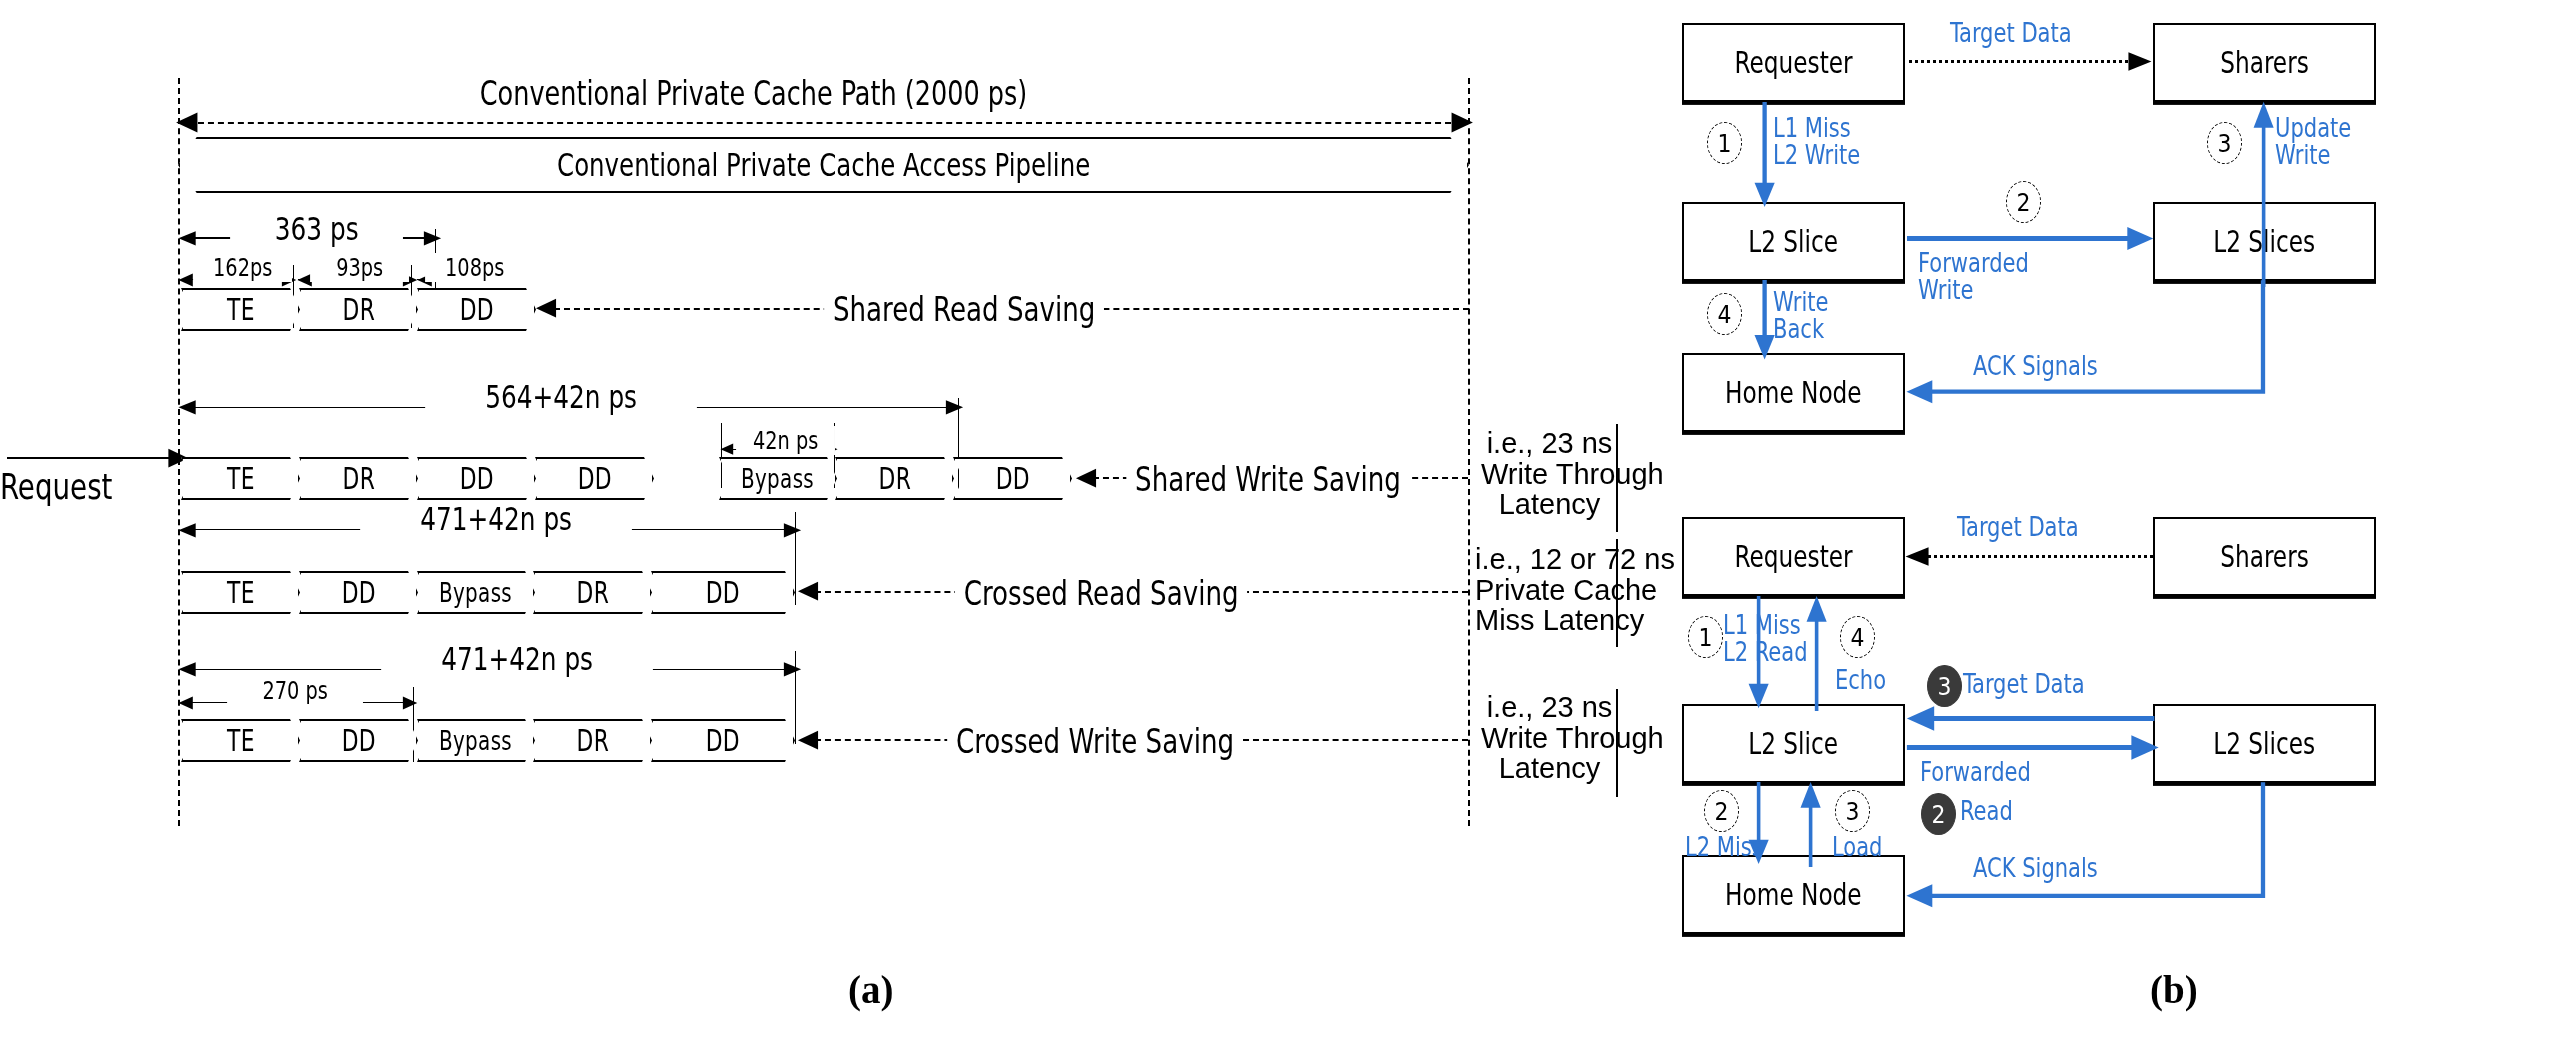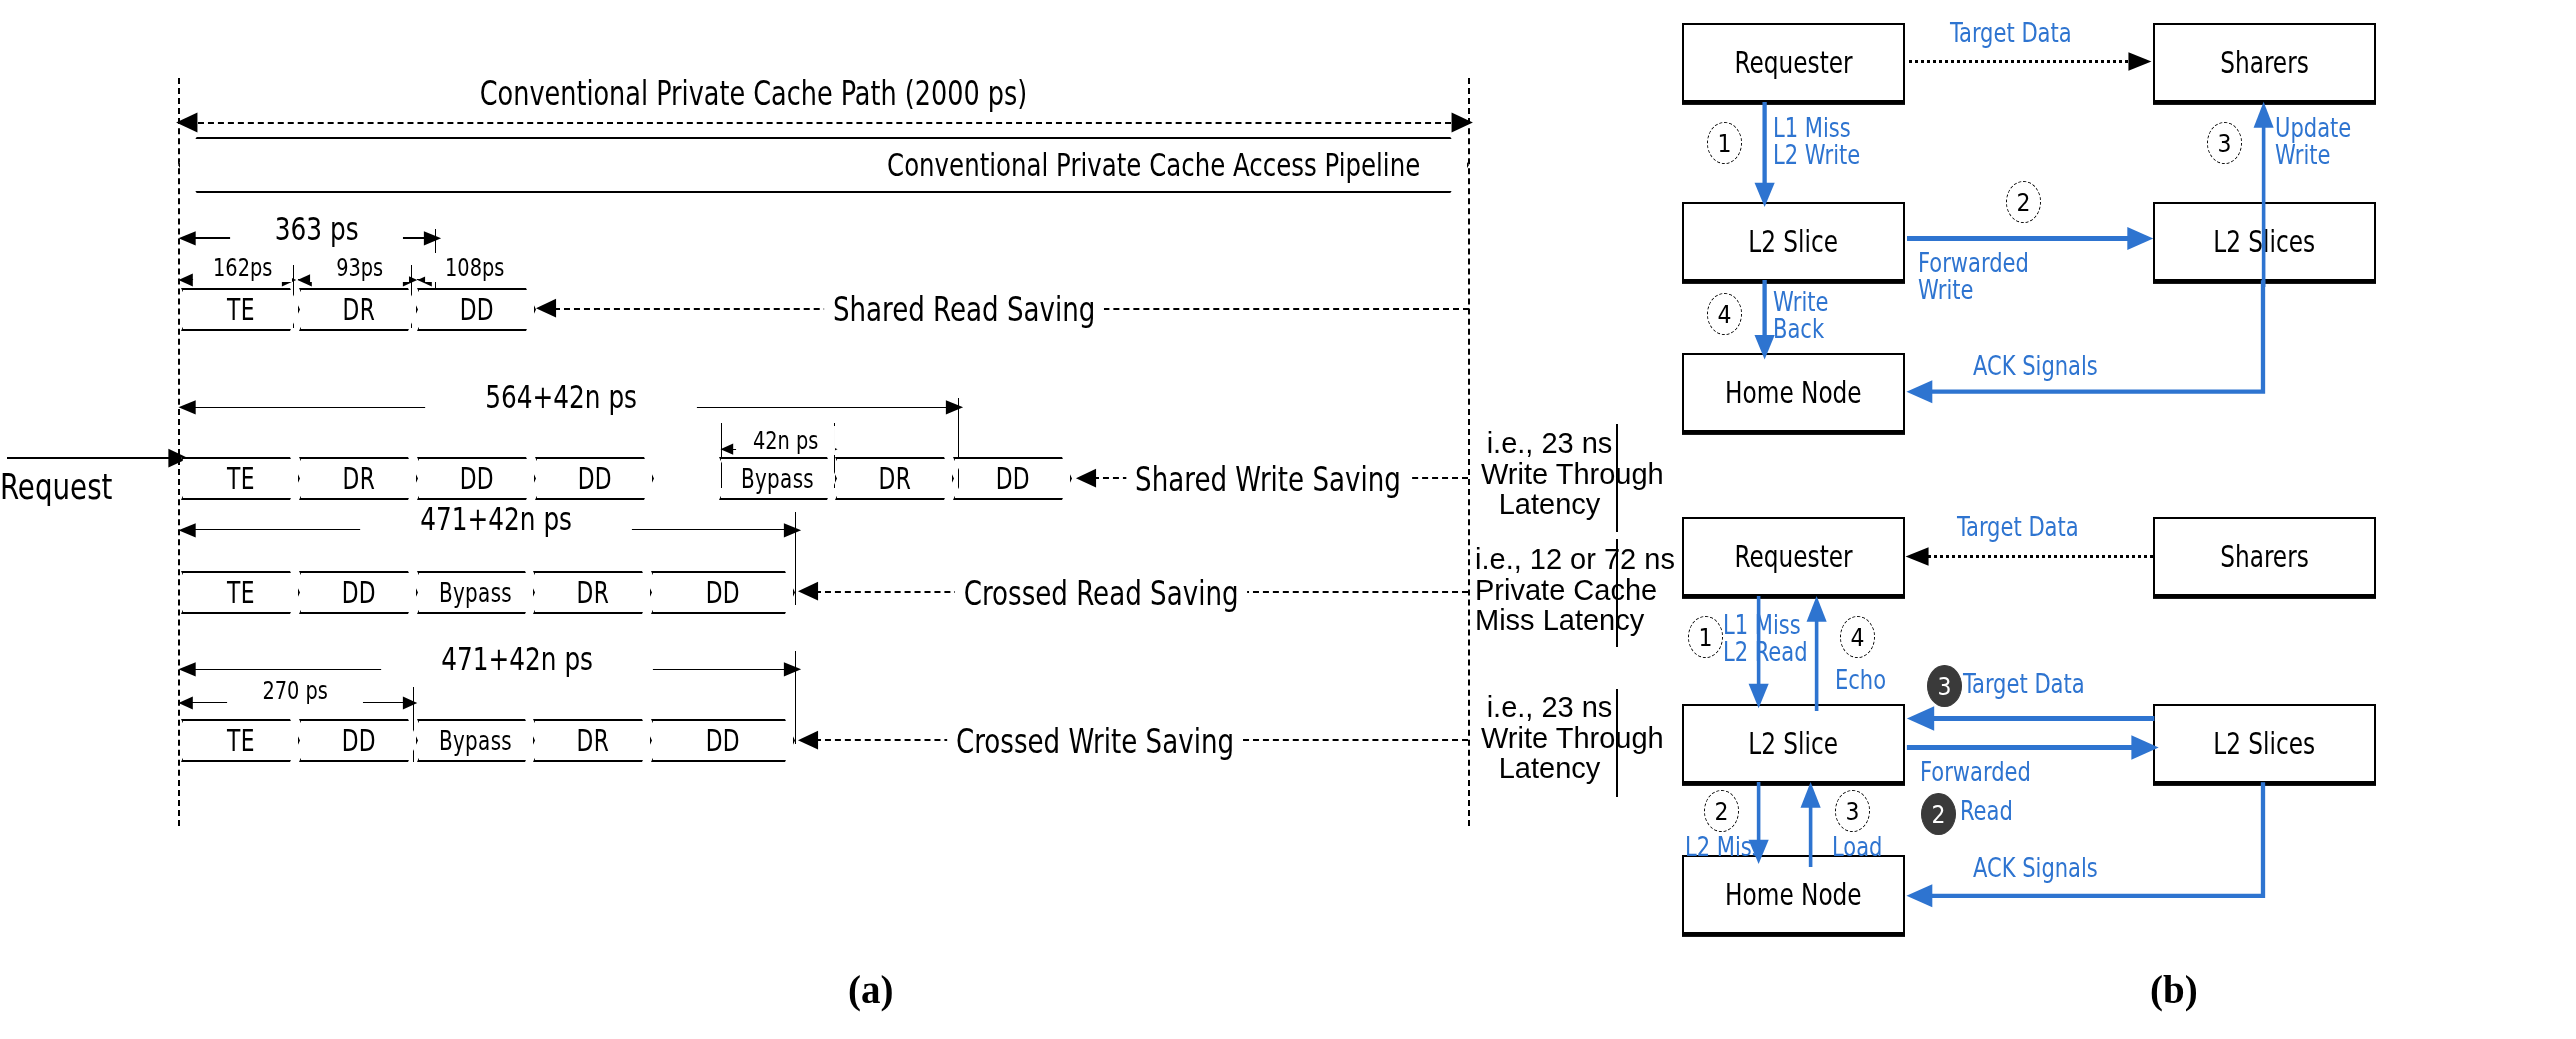--- a/index.html
+++ b/index.html
@@ -23,21 +23,21 @@
          clip-path:polygon(0 0, calc(100% - 10px) 0, 100% 50%, calc(100% - 10px) 100%, 0 100%, 10px 50%);
          display:flex;align-items:center;justify-content:center;}
   .stage span{font-size:29.5px;letter-spacing:0.4px;
       font-family:"Liberation Sans Narrow","DejaVu Sans Condensed","Liberation Sans",sans-serif;
       transform:scaleX(.82);display:block;}
   .stage.sm span{font-size:27px;}
 
   
   .banner{position:absolute;background:#fff;border:2.9px solid #000;box-sizing:border-box;
      clip-path:polygon(0 50%, 18.7px 0, calc(100% - 18.7px) 0, 100% 50%, calc(100% - 18.7px) 100%, 18.7px 100%);
-     display:flex;align-items:center;justify-content:flex-end;}
+     display:flex;align-items:center;justify-content:center;}
   .banner span{font-size:32px;
       font-family:"Liberation Sans Narrow","DejaVu Sans Condensed","Liberation Sans",sans-serif;
       transform:scaleX(.85);}
 
   .dimlabel{position:absolute;font-size:32px;background:#fff;padding:0 7.2px;
       font-family:"Liberation Sans Narrow","DejaVu Sans Condensed","Liberation Sans",sans-serif;
       white-space:nowrap;transform:scaleX(.86);transform-origin:center;}
   .dimlabel.s{font-size:25px;}
   .savelabel{position:absolute;font-size:33px;background:#fff;padding:0 10px;white-space:nowrap;
       font-family:"Liberation Sans Narrow","DejaVu Sans Condensed","Liberation Sans",sans-serif;

